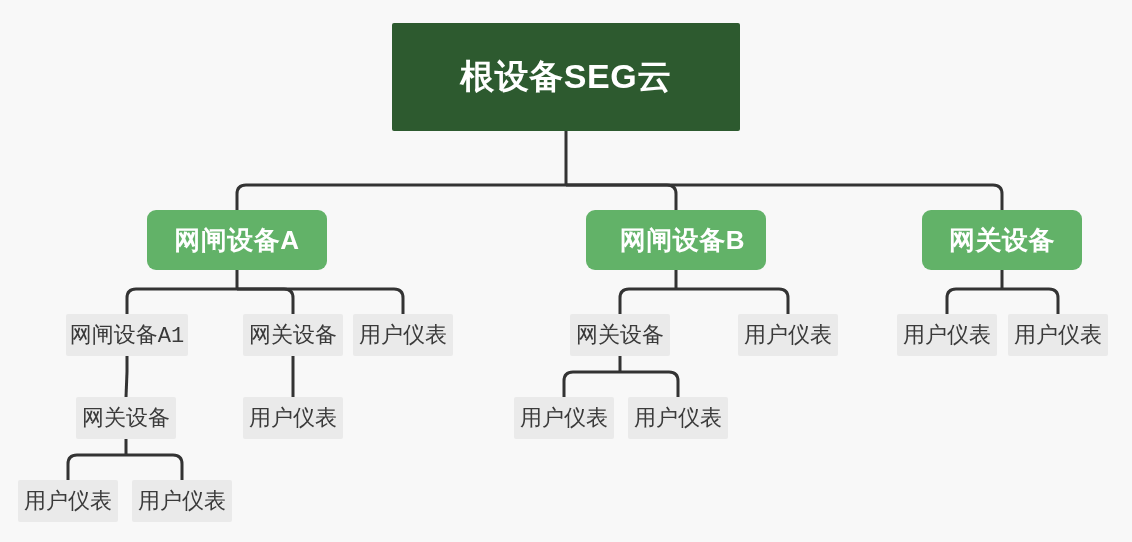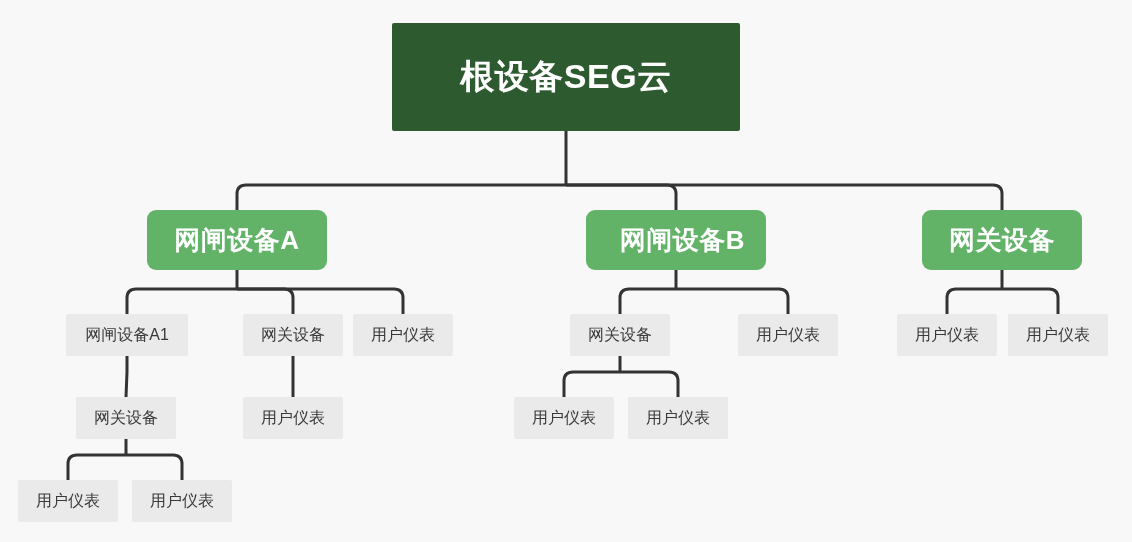--- a/index.html
+++ b/index.html
@@ -49,22 +49,23 @@
     color: #ffffff;
     font-weight: bold;
     font-size: 26px;
     border-radius: 9px;
     letter-spacing: 0.5px;
   }
   .node-leaf {
     background: #eaeaea;
     color: #3a3a3a;
     font-weight: normal;
-    font-size: 16px;
+    font-size: 22px;
     border-radius: 2px;
+    font-family: Liberation Mono, monospace;
   }
 </style>
 </head>
 <body>
 
 <div id="diagram">
   <svg id="connectors" width="1132" height="542" viewBox="0 0 1132 542">
       <path d="M566 131 L566 185" fill="none" stroke="#333333" stroke-width="3" stroke-linecap="butt"></path>
       <path d="M566 185 L246 185 Q237 185 237 194 L237 210" fill="none" stroke="#333333" stroke-width="3" stroke-linecap="butt"></path>
       <path d="M566 185 L667 185 Q676 185 676 194 L676 210" fill="none" stroke="#333333" stroke-width="3" stroke-linecap="butt"></path>

